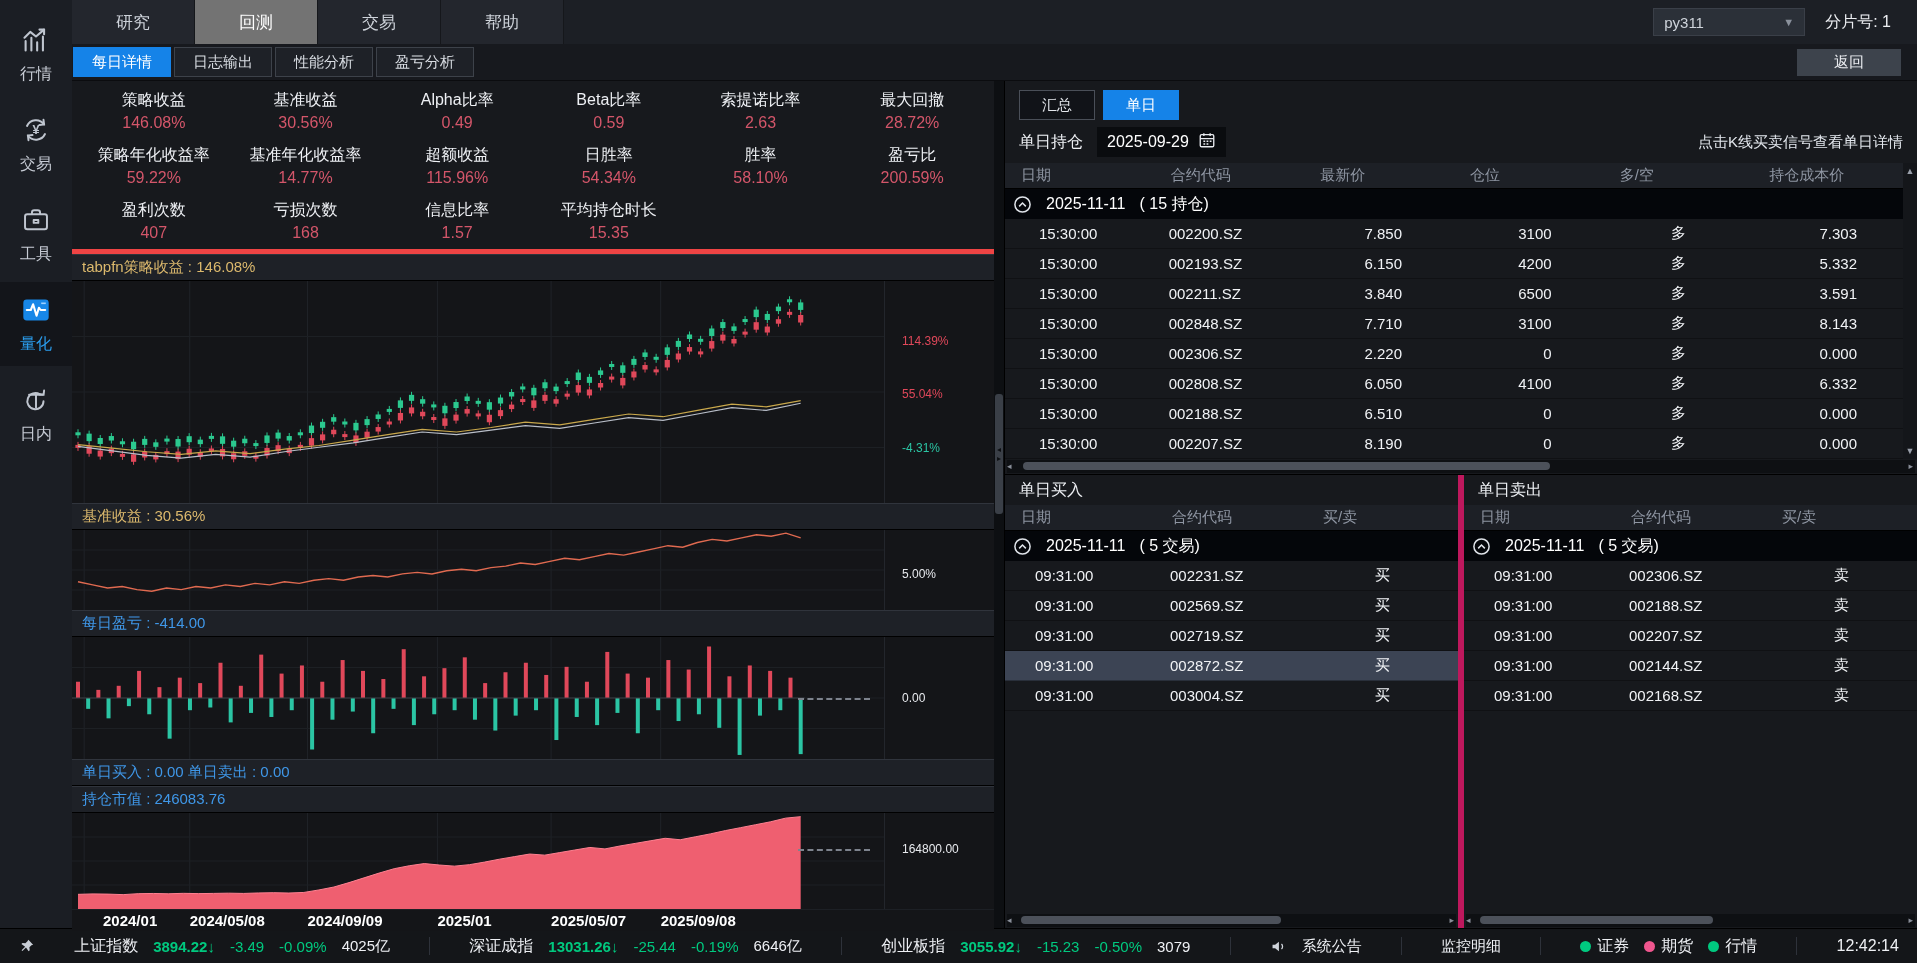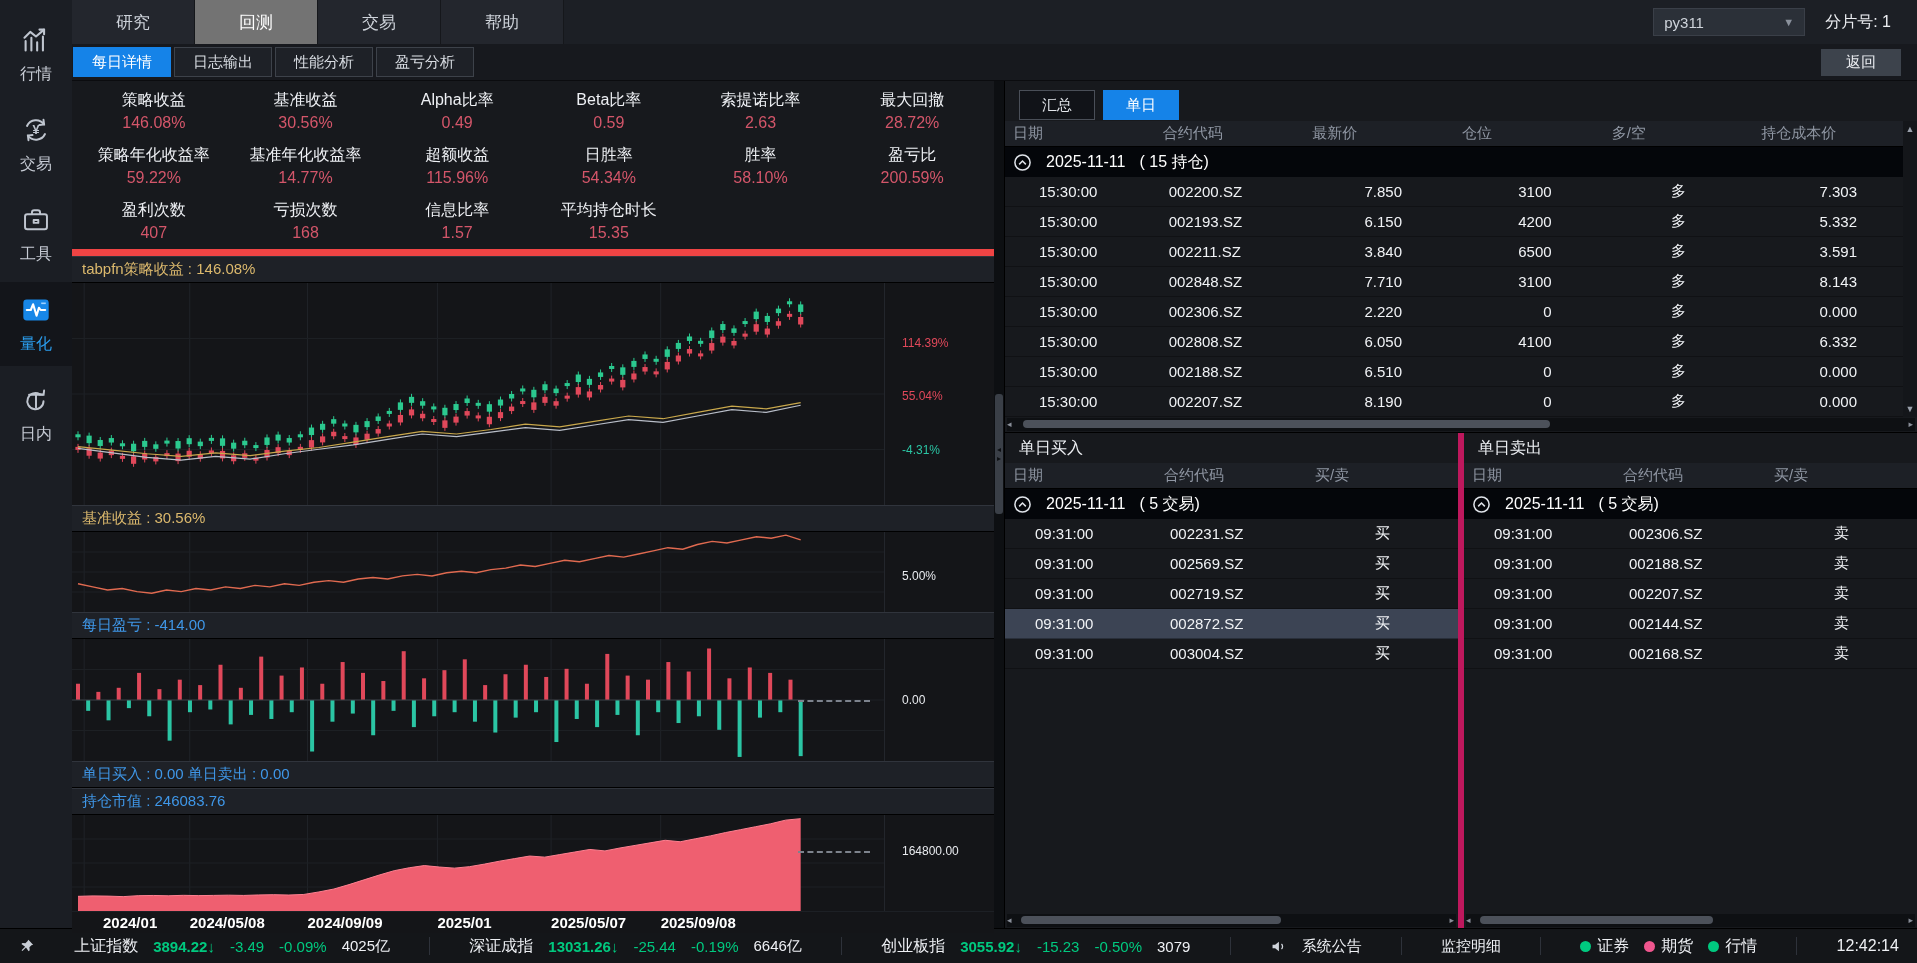--- a/index.html
+++ b/index.html
@@ -19,34 +19,34 @@
   .nav-tab{width:123px;display:flex;align-items:center;justify-content:center;font-size:17px;color:#ced3da;background:#23262d;border-right:1px solid #15171b;cursor:pointer}
   .nav-tab.active{background:#737373;color:#fff}
   .nav-right{margin-left:auto;display:flex;align-items:center;gap:20px;padding-right:26px}
   .env-select{width:152px;height:28px;background:#2b3038;border:1px solid #3a3f48;display:flex;align-items:center;justify-content:space-between;padding:0 10px;color:#ced3da;cursor:pointer}
   .caret{color:#8a919c;font-size:11px}
   .shard{font-size:16px;color:#eceef2}
   
   .toolbar{height:37px;background:#17191e;display:flex;align-items:center;border-bottom:1px solid #0b0c0f;flex:none}
   .subtab{height:30px;min-width:98px;padding:0 13px;display:flex;align-items:center;justify-content:center;font-size:15px;color:#d8dce2;background:#1e2127;border:1px solid #3d424a;margin-right:3px;cursor:pointer}
   .subtab.active{background:#1583e8;border-color:#1583e8;color:#fff}
-  .back-btn{margin-left:auto;margin-right:16px;width:80px;height:27px;background:#3d434c;color:#eceef2;border:none;font-size:15px;font-family:Liberation Sans, sans-serif;cursor:pointer}
+  .back-btn{margin-left:auto;margin-right:16px;width:104px;height:27px;background:#3d434c;color:#eceef2;border:none;font-size:15px;font-family:Liberation Sans, sans-serif;cursor:pointer}
   
   .content{flex:1;display:flex;min-height:0}
   .left-pane{width:922px;flex:none;display:flex;flex-direction:column;background:#15171b}
   .pane-splitter{width:10px;flex:none;background:#0d0f12;position:relative;cursor:col-resize}
   .split-thumb{position:absolute;top:37%;left:1px;width:8px;height:120px;background:#3a3f47;border-radius:3px;display:flex;flex-direction:column;align-items:center;justify-content:center;color:#0d0f12;font-size:8px;line-height:9px}
   .right-pane{flex:1;background:#17191d;display:flex;flex-direction:column;min-width:0;border-left:1px solid #000}
   
   .stats-grid{height:168px;flex:none;display:grid;grid-template-columns:repeat(6,1fr);padding:2px 6px 0;background:#17191d}
   .stat{display:flex;flex-direction:column;align-items:center;justify-content:center;gap:3px}
   .stat .lbl{font-size:16px;color:#eef0f4}
   .stat .val{font-size:16px;color:#d4566a}
   
-  .charts{flex:1;display:flex;flex-direction:column;min-height:0;border-top:7px solid #ef4444}
+  .charts{flex:1;display:flex;flex-direction:column;min-height:0;border-top:5px solid #ef4444}
   .chart-header{height:27px;flex:none;background:#1e2127;border-top:1px solid #30343c;border-bottom:1px solid #000;display:flex;align-items:center;padding-left:10px;font-size:15px}
   .chart-header.gold{color:#dcb96d}
   .chart-header.blue{color:#3f97e8}
   .chart-body{position:relative;background:#141518;flex:none;overflow:hidden}
   .chart-body svg{position:absolute;left:0;top:0}
   .chart-body::after{content:'';position:absolute;left:812px;top:0;bottom:0;width:1px;background:#23262c}
   .gutter-label{position:absolute;font-size:12px;transform:translateY(-50%);white-space:nowrap}
   .dash-line{position:absolute;width:72px;border-top:2px dashed #7d838d}
   .axis-row{height:22px;flex:none;position:relative;background:#141518;border-top:1px solid #1d2025}
   .axis-row span{position:absolute;top:2px;font-size:15px;font-weight:700;color:#fff;white-space:nowrap}
@@ -59,21 +59,21 @@
   .rp-datebox{height:30px;background:#0a0c0f;display:flex;align-items:center;gap:9px;padding:0 10px;font-size:16px;color:#fff;cursor:pointer}
   .rp-datebox svg{width:18px;height:18px}
   .rp-hint{margin-left:auto;font-size:15px;color:#e3e7ed}
   .holdings-wrap{display:flex;flex:none}
   .holdings{flex:1;min-width:0}
   .vscroll{width:14px;flex:none;background:#14161a;display:flex;flex-direction:column;align-items:center;padding:3px 0;font-size:9px;color:#9aa0ab;cursor:pointer}
   .vscroll .down{margin-top:auto}
   .grid6{display:grid;grid-template-columns:repeat(6,1fr);align-items:center}
   .grid3{display:grid;grid-template-columns:repeat(3,1fr);align-items:center}
   .t-head{height:26px;background:#1d2026;color:#8f96a3;font-size:15px;border-bottom:1px solid #000}
-  .t-head .hcell{padding-left:8px}
+  .t-head .hcell{padding-left:16px}
   .g-row{height:30px;background:#04060a;display:flex;align-items:center;gap:14px;padding-left:8px;font-size:16px;color:#fff}
   .g-row svg{width:19px;height:19px}
   .h-row,.t-row{height:30px;font-size:15px;color:#f1f3f6;border-bottom:1px solid rgba(0,0,0,.3);cursor:default}
   .h-row .c0{padding-left:34px}.h-row .c1{padding-left:14px}
   .h-row .c2,.h-row .c3{text-align:right;padding-right:52px}
   .h-row .c4{text-align:center}.h-row .c5{text-align:right;padding-right:46px}
   .t-row .c0{padding-left:30px}.t-row .c1{padding-left:14px}.t-row .c2{text-align:center}
   .t-row.sel{background:#3c4454}
   .hscroll{height:13px;flex:none;background:#0e1013;position:relative;margin:1px 2px;cursor:pointer}
   .hscroll .thumb{position:absolute;top:2px;height:8px;background:#4c515a;border-radius:4px}
@@ -674,20 +674,32 @@
             <span>◂</span>
             <span>▸</span>
           </div>
       </div>
 
       <section class="right-pane">
         <div class="rp-tabs" id="rpTabs">
             <div class="rp-tab">汇总</div>
             <div class="rp-tab active">单日</div>
           </div>
+        <div class="rp-daterow">
+          <span class="rp-datelabel">单日持仓</span>
+          <div class="rp-datebox">
+            <span>2025-09-29</span>
+            <span><svg viewBox="0 0 20 20" fill="none" stroke="#e8eaee" stroke-width="1.5">
+                  <rect x="2.5" y="4" width="15" height="13.5" rx="1.5"></rect>
+                  <path d="M6.5 2.5v3M13.5 2.5v3M2.5 8.5h15"></path>
+                  <path d="M6 11.5h2M9.5 11.5h2M13 11.5h2M6 14.5h2M9.5 14.5h2" stroke-width="1.7"></path>
+                </svg></span>
+          </div>
+          <span class="rp-hint">点击K线买卖信号查看单日详情</span>
+        </div>
         <div class="holdings-wrap">
           <div class="holdings" id="holdings">
               <div class="t-head grid6">
                 <span class="hcell">日期</span>
                 <span class="hcell">合约代码</span>
                 <span class="hcell">最新价</span>
                 <span class="hcell">仓位</span>
                 <span class="hcell">多/空</span>
                 <span class="hcell">持仓成本价</span>
               </div>

